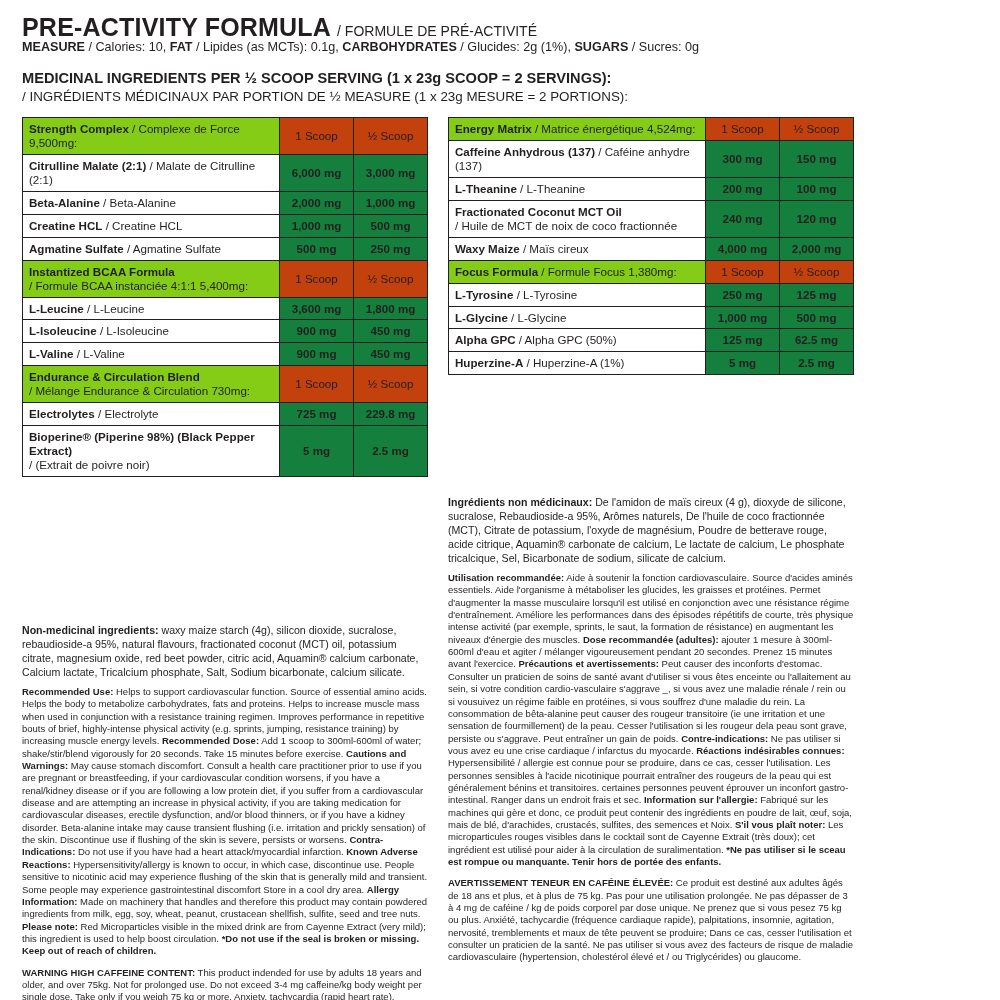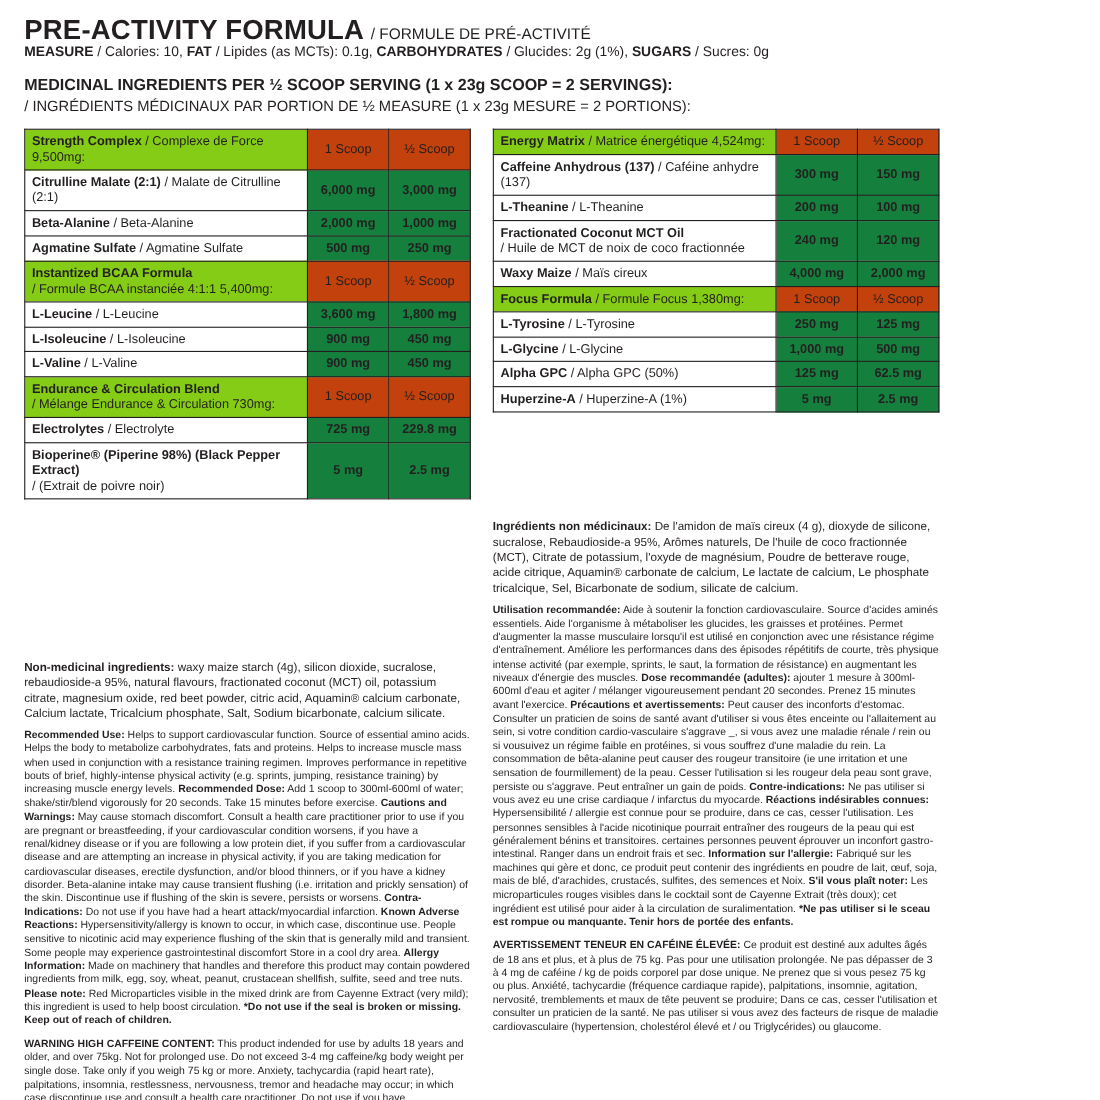--- a/index.html
+++ b/index.html
@@ -103,20 +103,25 @@
               <td class="name"><span class="b">Citrulline Malate (2:1)</span><span class="n"> / Malate de Citrulline (2:1)</span></td>
               <td class="v amt">6,000 mg</td>
               <td class="v amt">3,000 mg</td>
             </tr>
             <tr>
               <td class="name"><span class="b">Beta-Alanine</span><span class="n"> / Beta-Alanine</span></td>
               <td class="v amt">2,000 mg</td>
               <td class="v amt">1,000 mg</td>
             </tr>
             <tr>
+              <td class="name"><span class="b">Creatine HCL</span><span class="n"> / Creatine HCL</span></td>
+              <td class="v amt">1,000 mg</td>
+              <td class="v amt">500 mg</td>
+            </tr>
+            <tr>
               <td class="name"><span class="b">Agmatine Sulfate</span><span class="n"> / Agmatine Sulfate</span></td>
               <td class="v amt">500 mg</td>
               <td class="v amt">250 mg</td>
             </tr>
             <tr class="grp">
               <td class="name"><span class="b">Instantized BCAA Formula</span><br><span class="grp-sub"> / Formule BCAA instanciée 4:1:1 5,400mg:</span></td>
               <td class="v">1 Scoop</td>
               <td class="v">½ Scoop</td>
             </tr>
             <tr>

